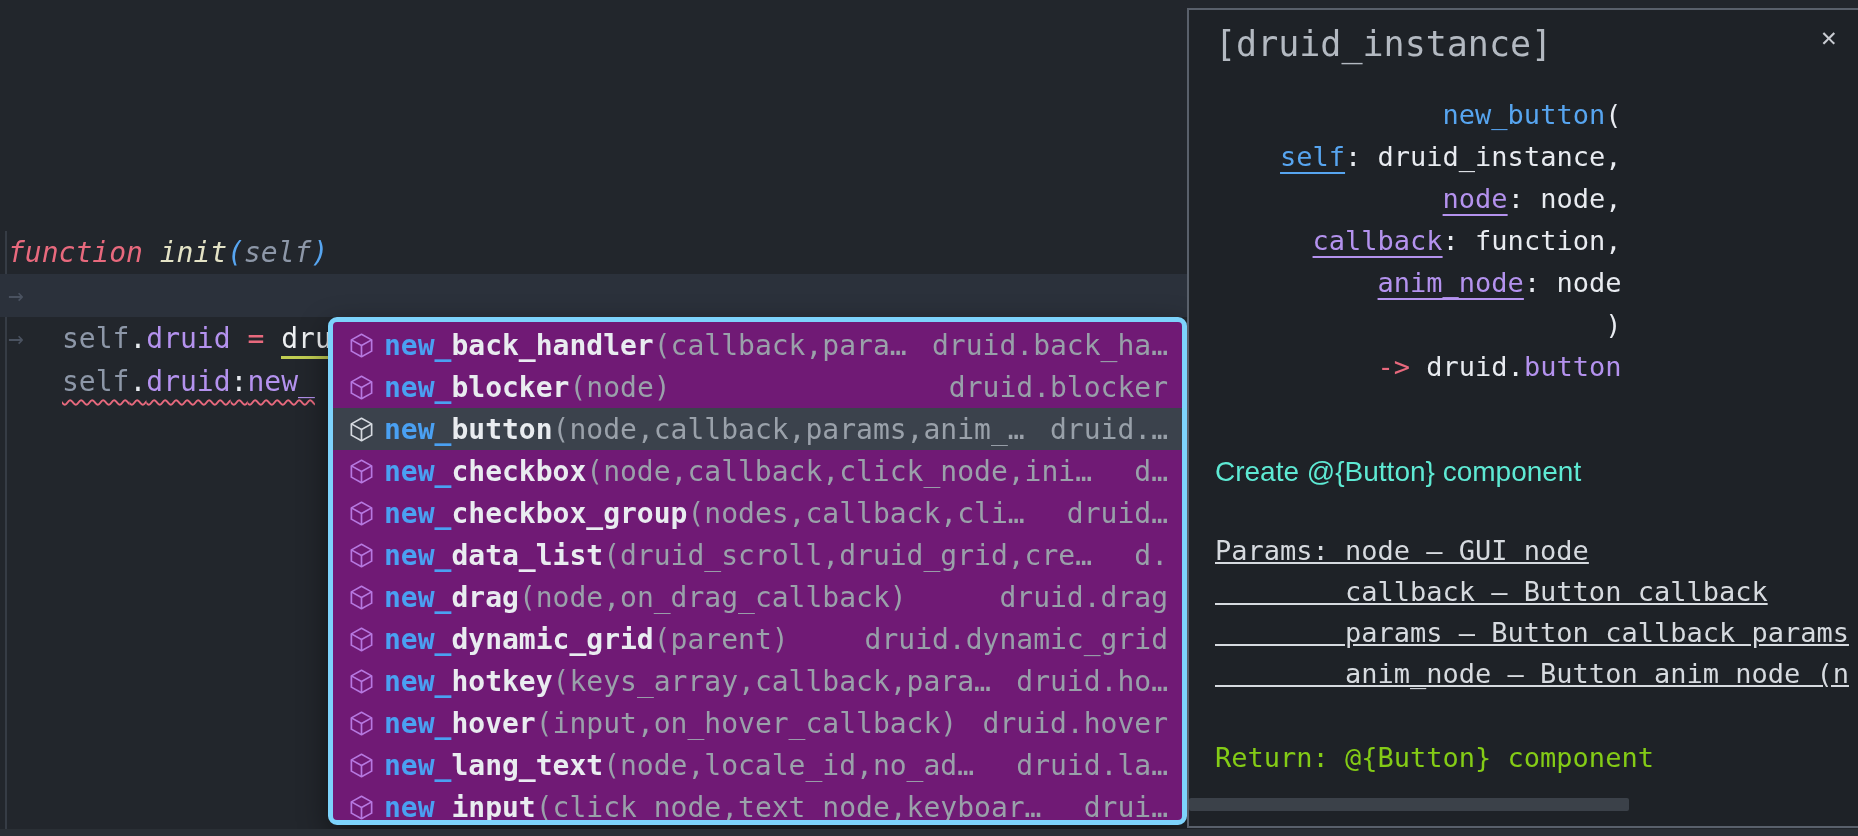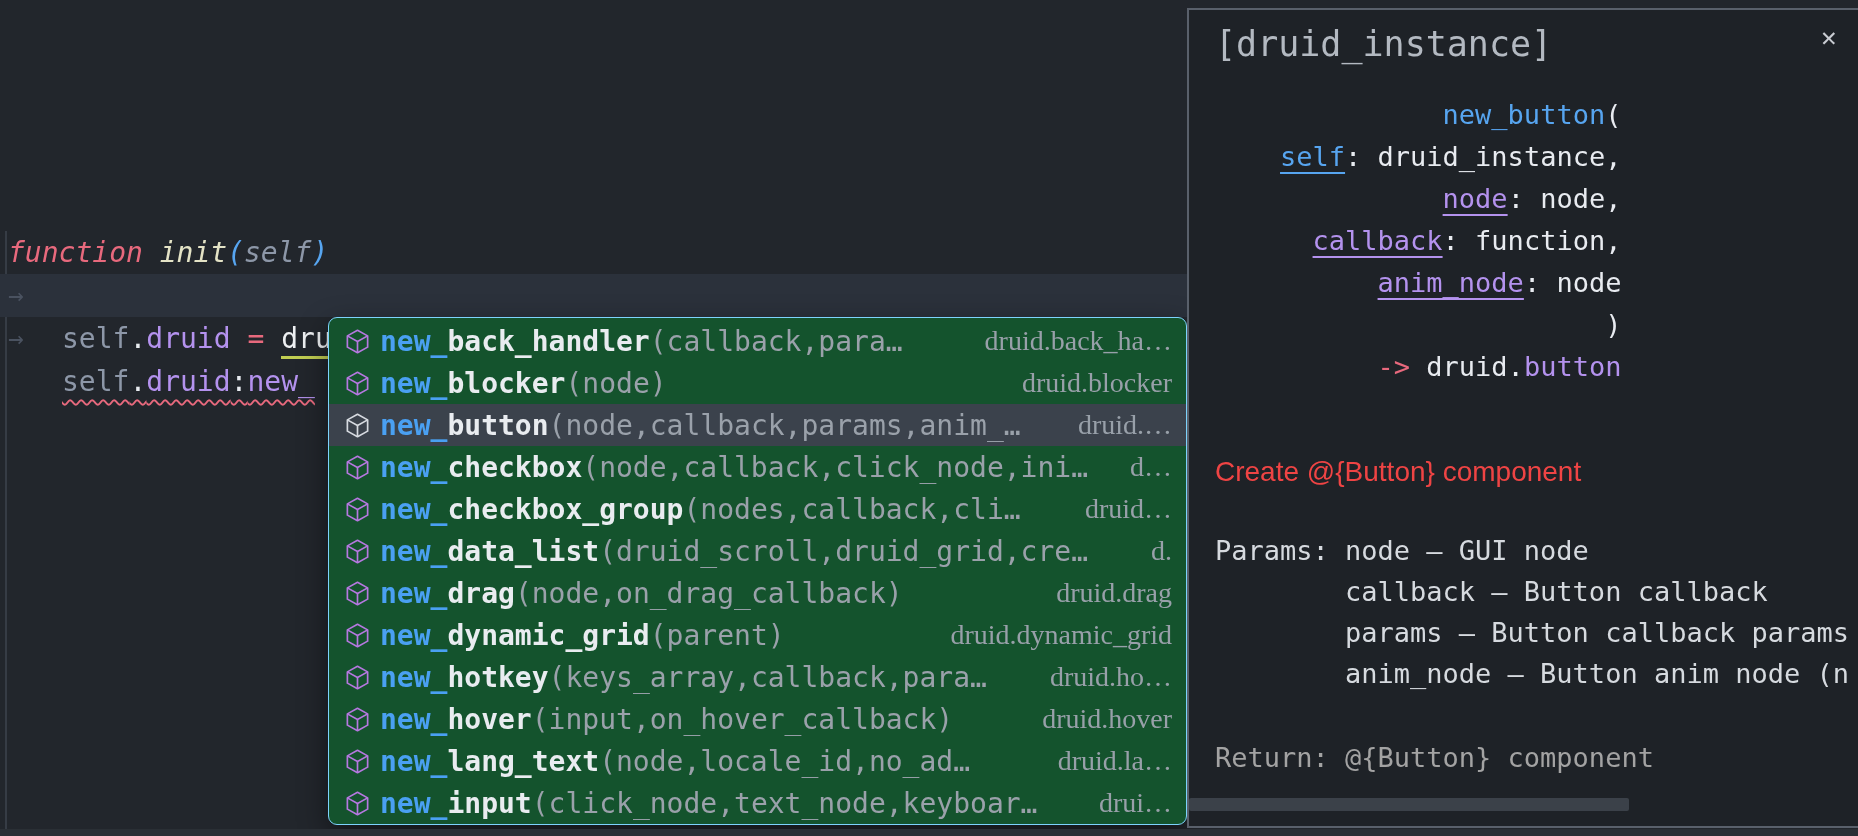--- a/index.html
+++ b/index.html
@@ -19,44 +19,44 @@
   .sq{text-decoration-line:underline;text-decoration-style:wavy;text-decoration-color:#e8697d;
       text-decoration-thickness:2px;text-underline-offset:8px;}
   
   .kw{color:#e8697d}.fn{color:#e4e3c6}.par{color:#57a5f0}.slf{color:#8d97a8}
   .pl{color:#e8ebf0}.mem{color:#b492ee}.op{color:#e8697d}
   .def{color:#eef0f2;border-bottom:3px solid #c2ce52;padding-bottom:1px}
   .call{color:#57a5f0}.typ{color:#b492ee}
   .pblue{color:#57a5f0;text-decoration-line:underline;text-decoration-thickness:2px;text-underline-offset:6px}
   .ppur{color:#b492ee;text-decoration-line:underline;text-decoration-thickness:2px;text-underline-offset:6px}
   
-  .ac{position:absolute;left:328px;top:317px;width:859px;height:508px;background:#14532d;
-      border:1px solid #7dd3fc;border-radius:9px;box-shadow:0 10px 30px rgba(0,0,0,.45);
+  .ac{position:absolute;left:328px;top:317px;width:859px;height:508px;background:#701a75;
+      border:5px solid #7dd3fc;border-radius:9px;box-shadow:0 10px 30px rgba(0,0,0,.45);
       padding:2px 0;box-sizing:border-box;overflow:hidden;}
   .ac-row{display:flex;align-items:center;height:42px;padding:0 14px 0 15px;font-size:28px;white-space:pre;}
   .ac-row.selected{background:#3b424c;}
   .cube{width:27px;height:27px;flex:0 0 auto;margin-right:9px;color:#b678e0;}
   .ac-row.selected .cube{color:#d6dae0;}
   .pfx{color:#4aa0f2;font-weight:700;}
   .rest{color:#e9ecf0;font-weight:700;}
   .args{color:#9aa1aa;}
   .nm{overflow:hidden;white-space:pre;flex:0 1 auto;}
-  .mod{margin-left:auto;padding-left:20px;color:#98a0a9;flex:0 0 auto;font-family:Liberation Serif, serif;}
+  .mod{margin-left:auto;padding-left:20px;color:#98a0a9;flex:0 0 auto;}
   
   .panel{position:absolute;left:1187px;top:8px;width:700px;height:820px;box-sizing:border-box;
          background:#1e2227;border:2px solid #59606b;overflow:hidden;}
   .panel .title{position:absolute;left:26px;top:14px;font-size:35px;color:#b3b9c1;}
   .close-x{position:absolute;left:632px;top:12px;font-size:26px;color:#c9ccd2;cursor:default;}
   .sig{position:absolute;left:26px;top:84px;}
   .sigline{height:42px;line-height:42px;font-size:27px;white-space:pre;text-align:right;}
   .desc{position:absolute;left:26px;top:446px;font-family:"Liberation Sans","DejaVu Sans",sans-serif;
-        font-size:28px;color:#ef4444;}
+        font-size:28px;color:#5eead4;}
   .pblock{position:absolute;left:26px;top:520px;font-size:27px;color:#d6dadf;}
-  .pblock div{height:41px;line-height:41px;white-space:pre;}
-  .retline{position:absolute;left:26px;top:732px;font-size:27px;color:#a3a3a3;white-space:pre;text-align:center;}
+  .pblock div{height:41px;line-height:41px;white-space:pre;text-decoration:underline;}
+  .retline{position:absolute;left:26px;top:732px;font-size:27px;color:#84cc16;white-space:pre;text-align:center;}
   .hscroll{position:absolute;left:0;top:788px;width:440px;height:13px;background:#3b4149;border-radius:2px;}
   .bottom-bar{position:absolute;left:0;top:829px;width:1858px;height:7px;background:#2a2f35;}
 </style>
 </head>
 <body>
 
 <div style="position:absolute;inset:0;">
   <div class="indent-guide"></div>
   <div class="cur-line"></div>
 

